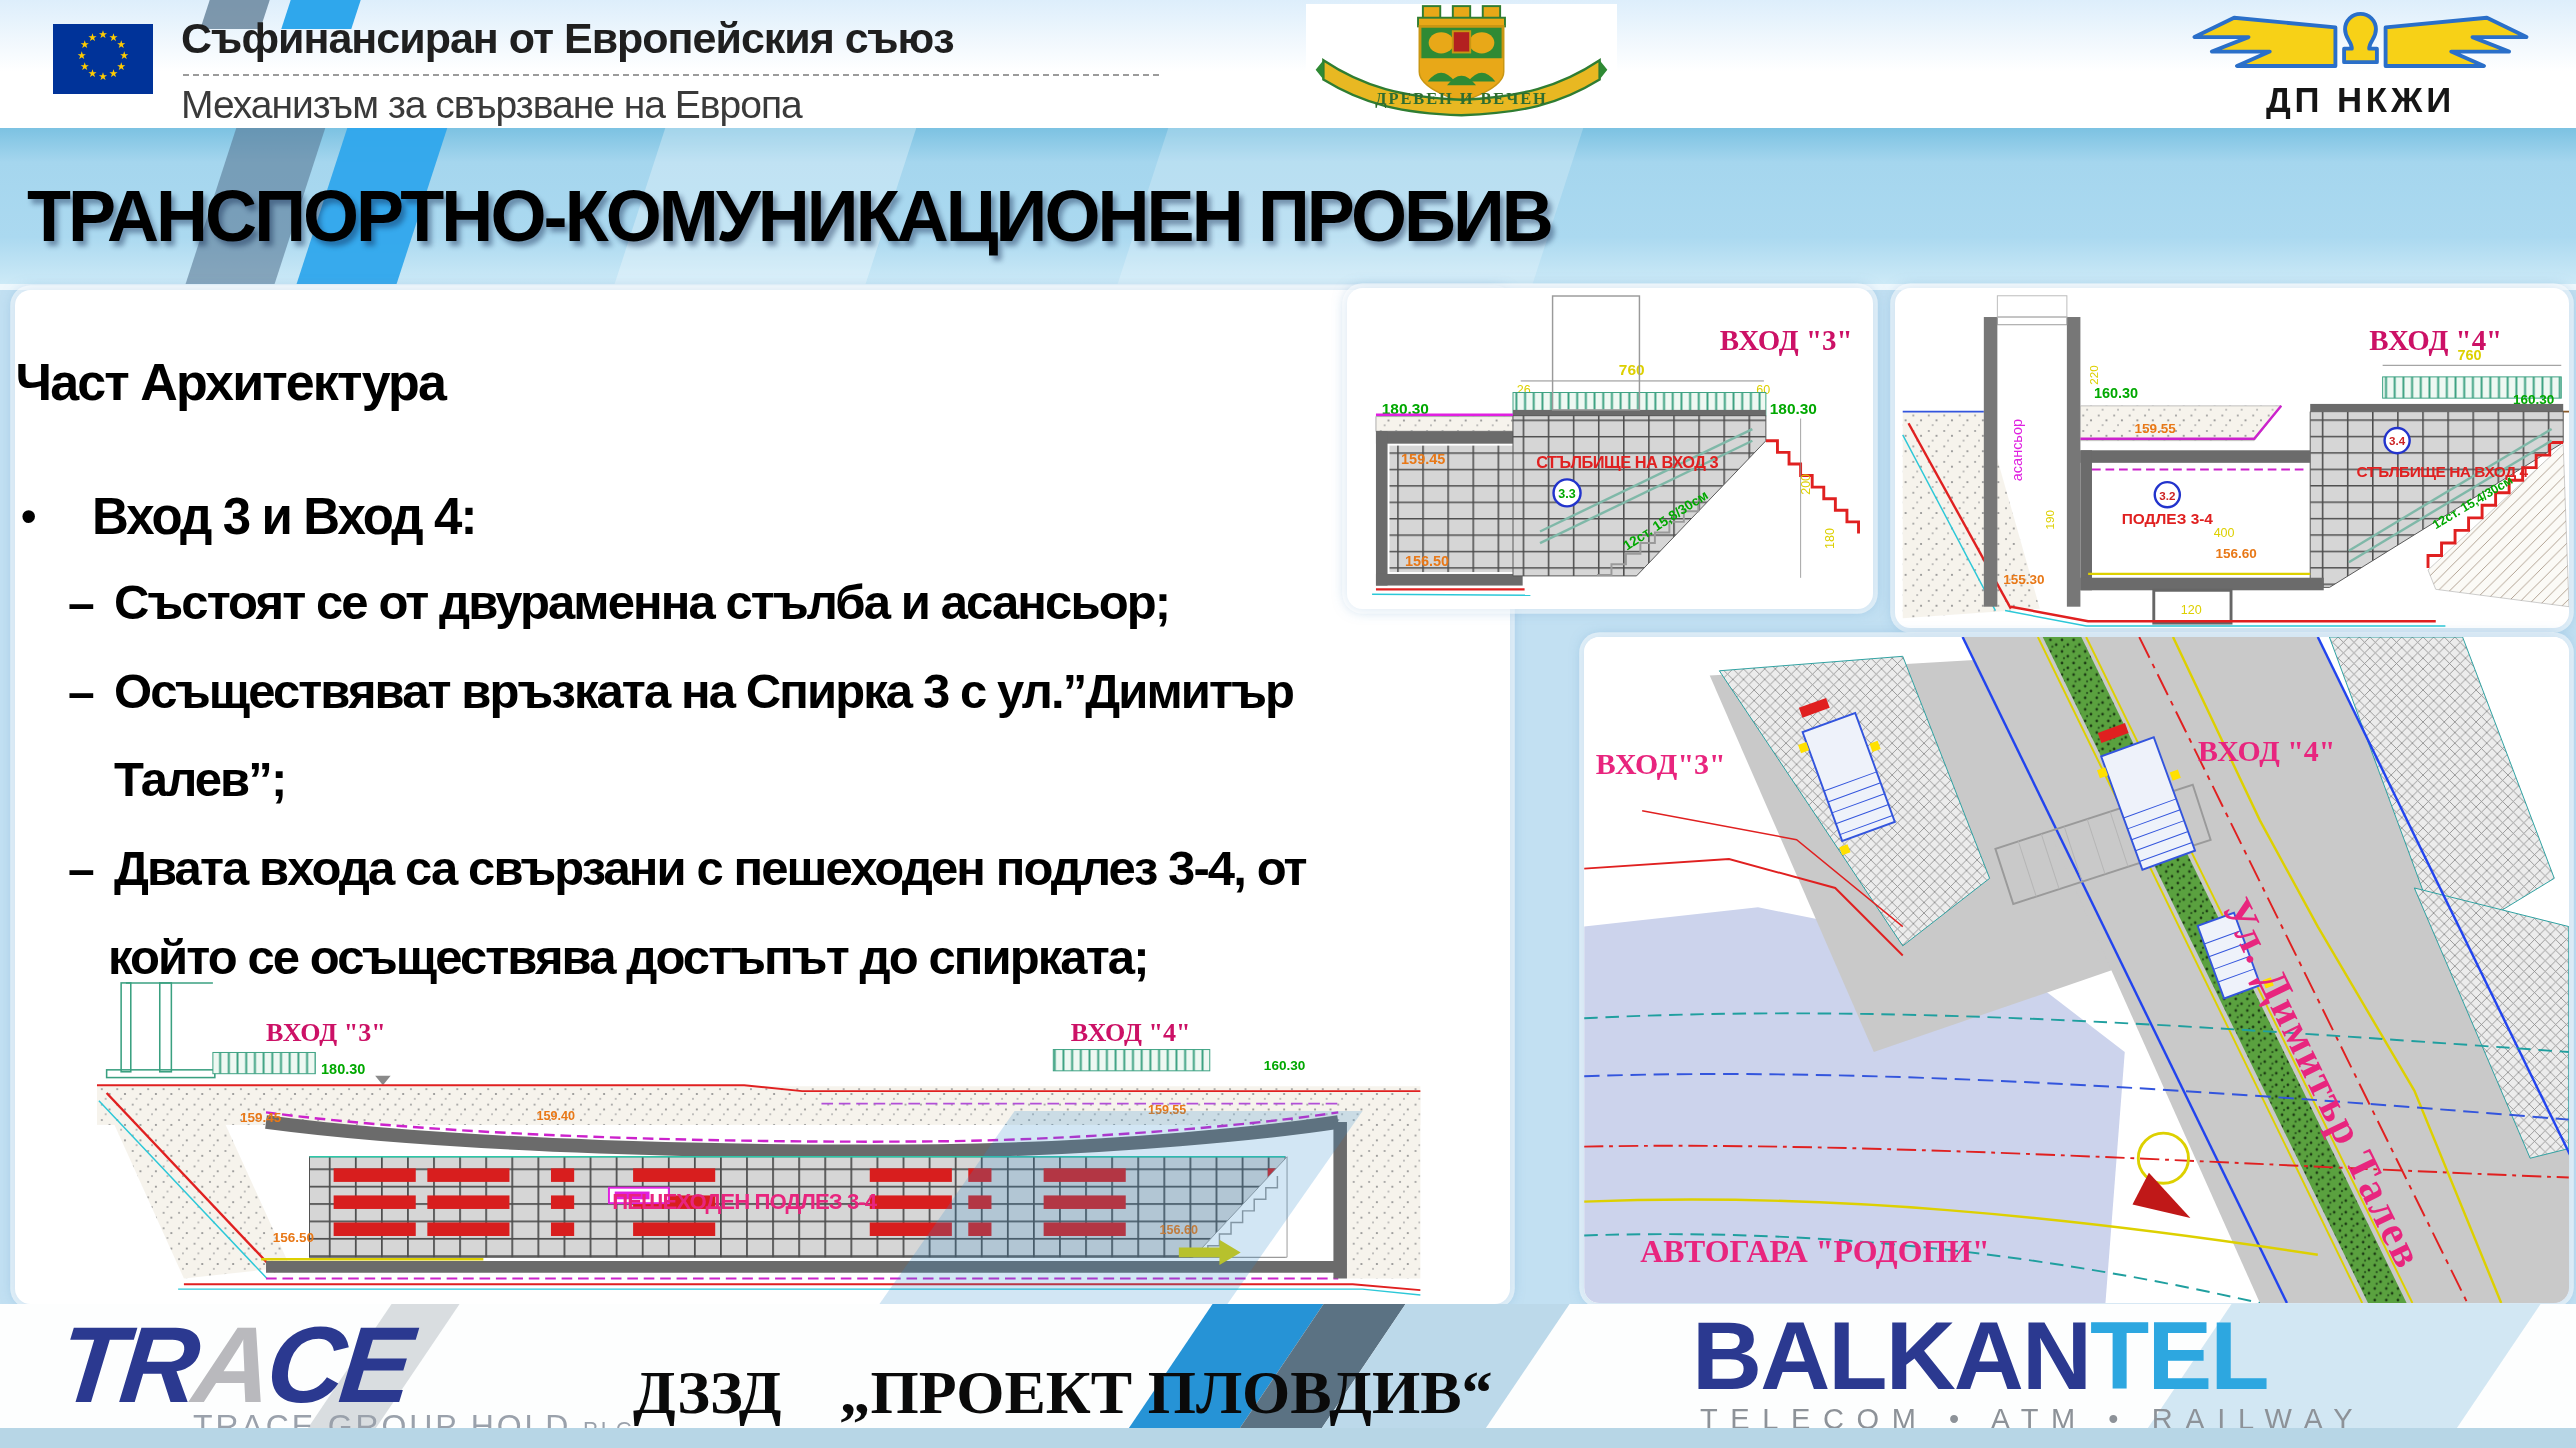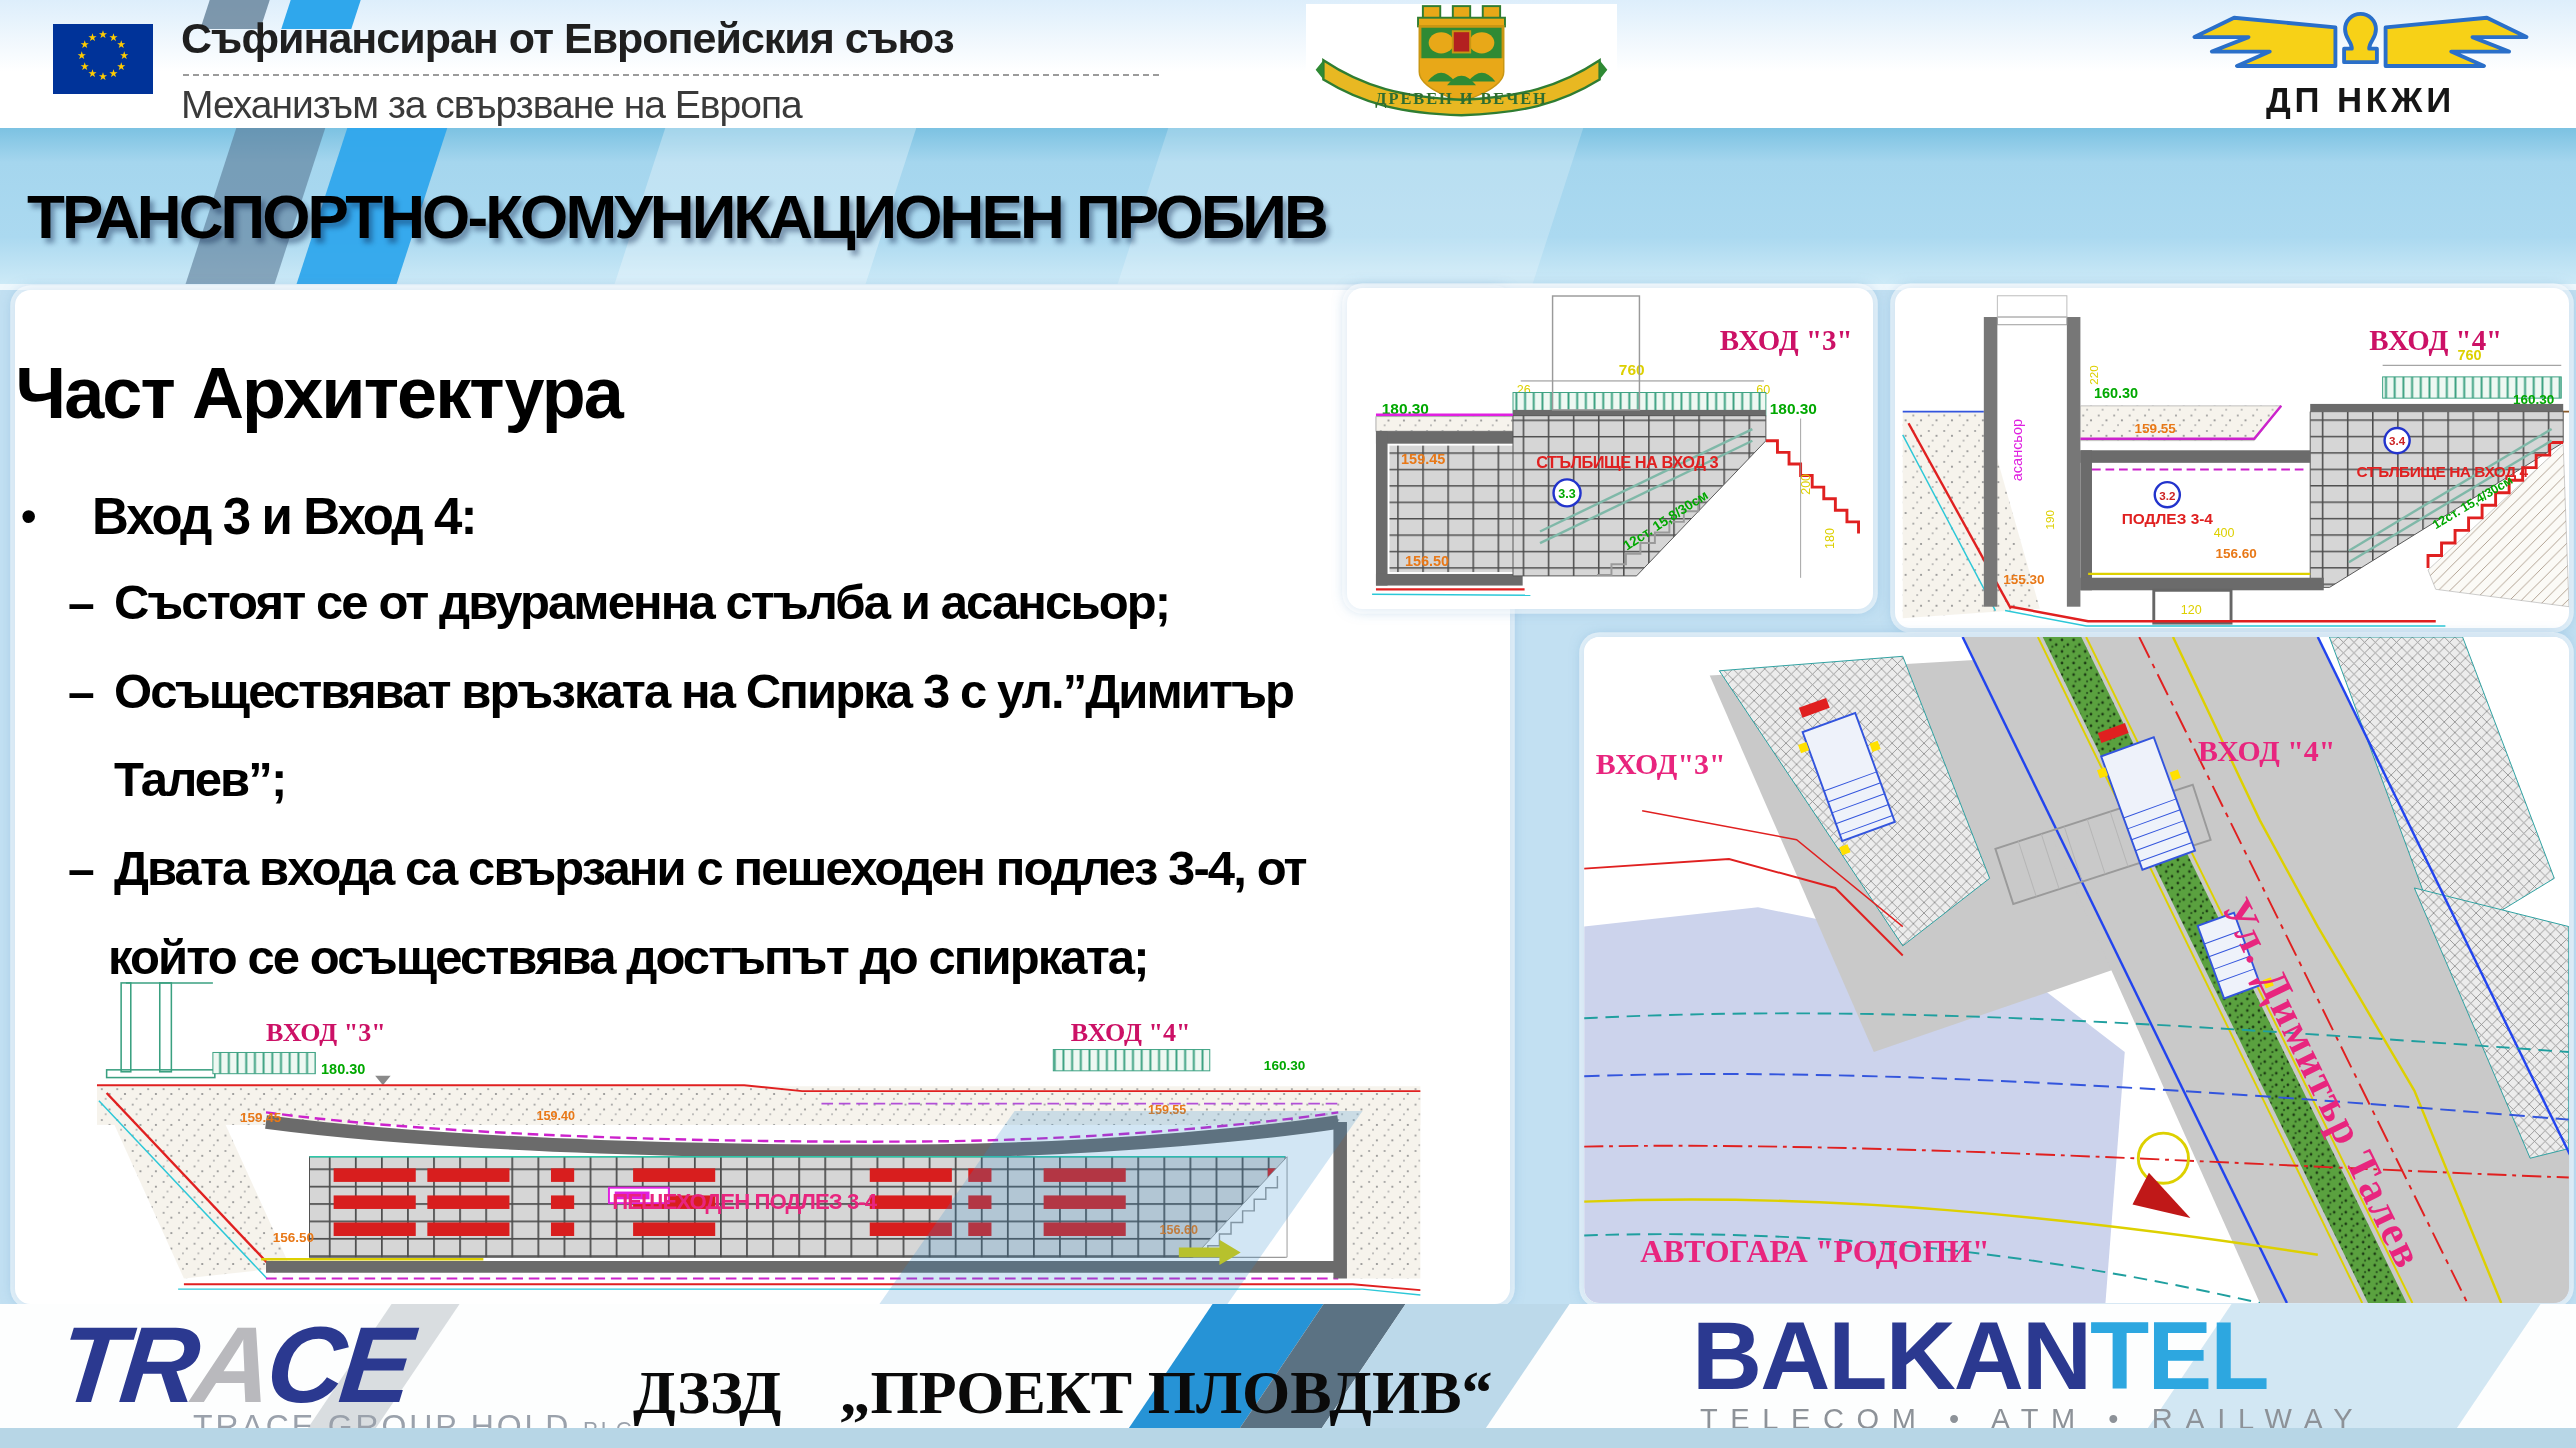--- a/index.html
+++ b/index.html
@@ -13,27 +13,27 @@
   .eu-rule{position:absolute;left:183px;top:74px;width:976px;border-top:2.9px dashed #9b9b9b;}
   .eu-line2{position:absolute;left:181px;top:83px;font-size:39px;font-weight:400;color:#3a3a3a;letter-spacing:-1px;}
   .emblem-box{position:absolute;left:1306px;top:3.9px;width:311px;height:136px;background:#fff;}
   .nkji-box{position:absolute;left:2181px;top:5.8px;width:359px;height:122px;}
   .hdr-stripe{position:absolute;top:0;height:29px;transform:skewX(-18deg);}
   
   .titlebar{position:absolute;left:0;top:128px;width:2576px;height:156px;overflow:hidden;
             background:linear-gradient(180deg,#7cc2e2 0%,#a5d6ee 22%,#abd9f0 70%,#cdeaf7 100%);
             border-bottom:6.8px solid #eef8fd;}
   .tb-stripe{position:absolute;top:-19.3px;height:212px;transform:skewX(-18deg);}
-  .slide-title{position:absolute;left:27px;top:53px;font-size:62px;font-weight:700;color:#000;
+  .slide-title{position:absolute;left:27px;top:47px;font-size:72px;font-weight:700;color:#000;
                letter-spacing:-2.9px;white-space:nowrap;text-shadow:3.9px 4.8px 4.8px rgba(10,30,70,.4);}
   
   .panel{position:absolute;background:#fff;border-radius:15.5px;box-shadow:0 0 0 4.8px rgba(255,255,255,.55),0 0 13.5px rgba(90,150,200,.55);}
   
   .txt{position:absolute;color:#000;font-weight:700;letter-spacing:-1.9px;white-space:nowrap;}
-  .heading{left:15.5px;top:352px;font-size:72px;}
+  .heading{left:15.5px;top:352px;font-size:52px;}
   .b-dot{left:21px;top:491px;font-size:44px;}
   .b-text{left:85px;top:487px;font-size:51px;margin-left:7px;}
   .s-dash{font-size:48px;}
   .s-line{font-size:49px;}
   
   .footer{position:absolute;left:0;top:1304px;width:2576px;height:145px;background:#fdfefe;overflow:hidden;}
   .ft-bottom{position:absolute;left:0;bottom:0;width:100%;height:21px;background:#b7d6e6;}
   .ft-stripe{position:absolute;top:-9.7px;height:164px;transform:skewX(-34deg);}
   .trace{position:absolute;left:60px;top:-1.9px;font-size:108px;font-weight:700;font-style:italic;
          letter-spacing:-4.8px;color:#2b3990;transform:skewX(-6deg);}

